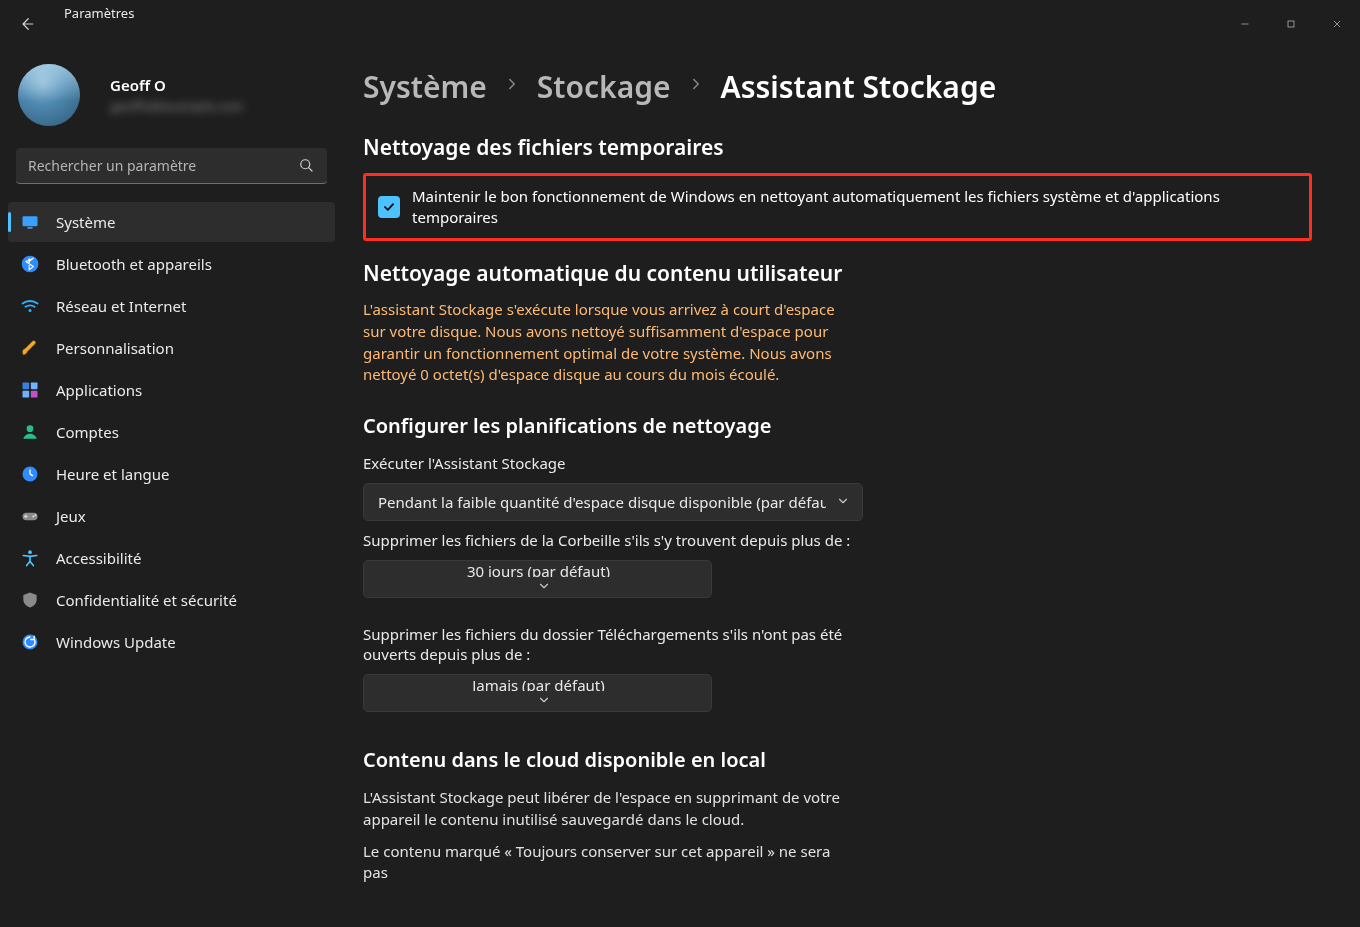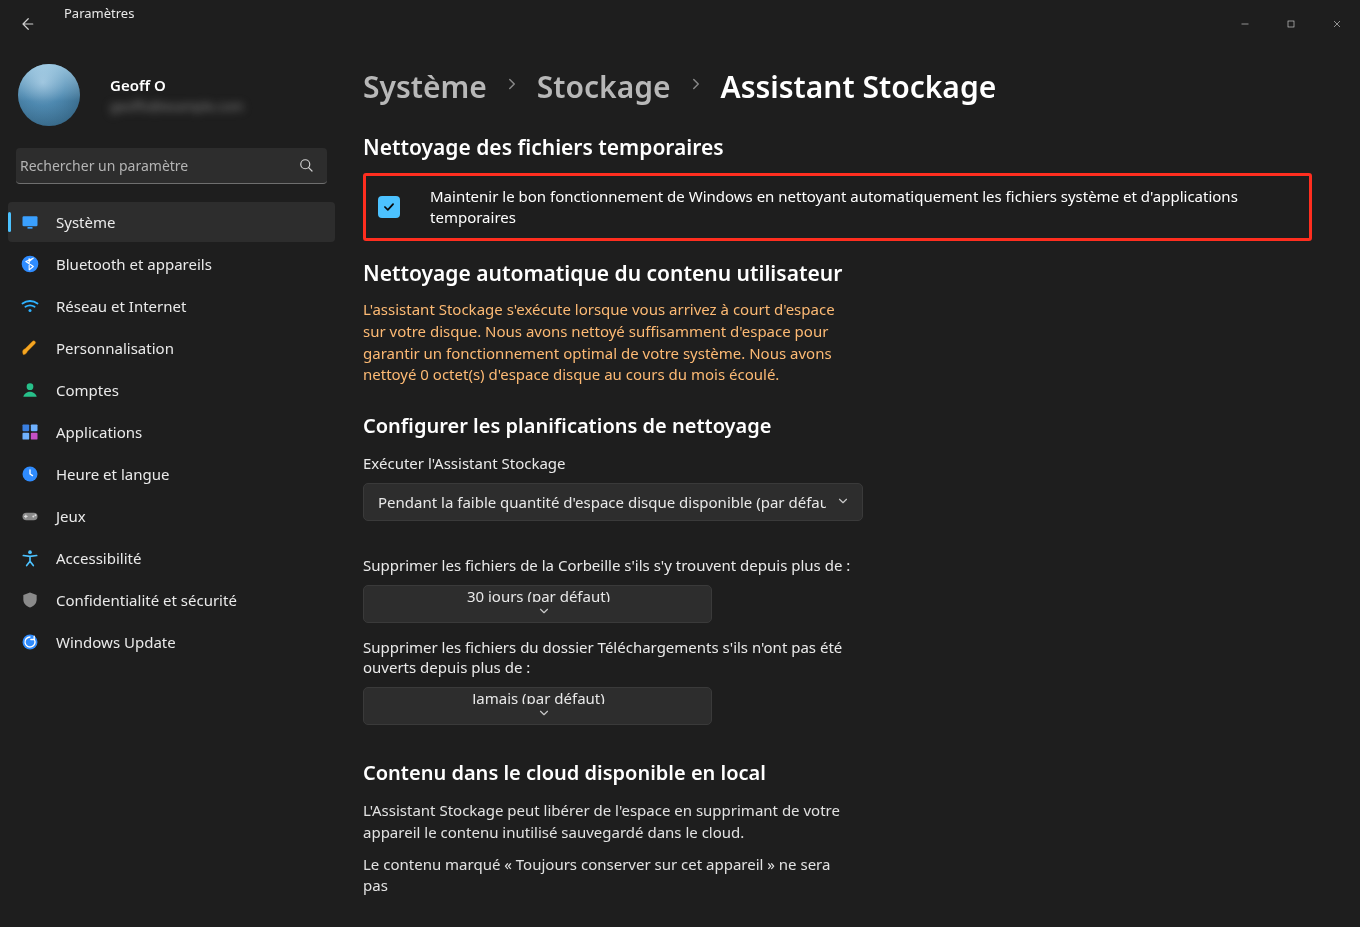--- a/index.html
+++ b/index.html
@@ -17,21 +17,21 @@
 
   
   .sidebar { width:345px; padding:12px 10px 12px 8px; display:flex; flex-direction:column; gap:4px; }
   .profile { display:flex; align-items:center; gap:30px; padding:4px 10px 14px 10px; }
   .avatar { width:62px; height:62px; border-radius:50%; background:radial-gradient(circle at 40% 30%, #9fc9e6 0%, #5694bd 40%, #2c5874 100%); overflow:hidden; position:relative; flex-shrink:0;}
   .avatar::after{content:"";position:absolute;inset:0;background:linear-gradient(180deg, rgba(200,230,245,.6) 0%, rgba(45,90,120,.2) 60%);}
   .profile-texts { display:flex; flex-direction:column; gap:2px;}
   .profile-name { font-size:15px; font-weight:600; color:#fff;}
   .profile-email { font-size:13px; color:#8a8a8a; filter:blur(4px); user-select:none;}
   .searchbox { position:relative; margin:4px 8px 14px 8px; }
-  .searchbox input { width:100%; height:36px; background:#2d2d2d; border:none; border-bottom:1px solid #6f6f6f; border-radius:4px; padding:0 40px 0 4px; color:#ccc; font-size:14px; }
+  .searchbox input { width:100%; height:36px; background:#2d2d2d; border:none; border-bottom:1px solid #6f6f6f; border-radius:4px; padding:0 40px 0 12px; color:#ccc; font-size:14px; }
   .searchbox input::placeholder{color:#b4b4b4;}
   .searchbox .sicon { position:absolute; right:12px; top:8px; color:#d0d0d0;}
   .nav { display:flex; flex-direction:column; gap:2px; }
   .nav-item { display:flex; align-items:center; gap:16px; height:40px; padding:0 10px 0 12px; border-radius:4px; cursor:pointer; font-size:15px; color:#eaeaea; position:relative; }
   .nav-item.selected { background:#2d2d2d; }
   .nav-item.selected::before { content:""; position:absolute; left:0; top:10px; bottom:10px; width:3px; background:#4cc2ff; border-radius:2px;}
   .nav-icon { width:20px; height:20px; display:flex; align-items:center; justify-content:center; flex-shrink:0; }
   .nav-icon svg{width:20px;height:20px;}
 
   
@@ -39,21 +39,21 @@
   .breadcrumb { display:flex; align-items:center; gap:16px; flex-wrap:wrap; margin-bottom:26px; }
   .crumb { font-size:30px; font-weight:600; color:#b8b8b8; cursor:pointer; }
   .crumb.current { color:#fff; cursor:default; }
   .chev { color:#888; }
   .chev svg{width:18px;height:18px;}
 
   .section-title { font-size:21px; font-weight:600; margin:18px 0 12px 0; color:#fff;}
   .section-title.first{}
 
   
-  .hl-row { border:3px solid #ff2e1f; border-radius:3px; padding:10px 12px; display:flex; align-items:center; gap:30px; margin-bottom:18px; }
+  .hl-row { border:3px solid #ff2e1f; border-radius:3px; padding:10px 12px; display:flex; align-items:center; gap:12px; margin-bottom:18px; }
   .checkbox { width:22px; height:22px; background:#4cc2ff; border-radius:4px; display:flex; align-items:center; justify-content:center; flex-shrink:0; cursor:pointer;}
   .checkbox svg{width:14px;height:14px;}
   .hl-label { font-size:15px; color:#fff; line-height:1.4; }
 
   
   .toggle-row { display:flex; align-items:center; gap:14px; margin:14px 0 10px 0;}
   .toggle { width:46px; height:22px; background:#4cc2ff; border-radius:11px; position:relative; cursor:pointer;}
   .toggle::after{content:"";position:absolute;right:3px;top:3px;width:16px;height:16px;border-radius:50%;background:#111;}
   .toggle-label{font-size:15px;}
 
@@ -227,32 +227,32 @@
         <span class="nav-icon">
             <svg>
               <use href="#i-brush"></use>
             </svg>
           </span>
         <span>Personnalisation</span>
       </div>
       <div class="nav-item">
         <span class="nav-icon">
             <svg>
+              <use href="#i-apps"></use>
+            </svg>
+          </span>
+        <span>Applications</span>
+      </div>
+      <div class="nav-item">
+        <span class="nav-icon">
+            <svg>
               <use href="#i-person"></use>
             </svg>
           </span>
         <span>Comptes</span>
-      </div>
-      <div class="nav-item">
-        <span class="nav-icon">
-            <svg>
-              <use href="#i-apps"></use>
-            </svg>
-          </span>
-        <span>Applications</span>
       </div>
       <div class="nav-item">
         <span class="nav-icon">
             <svg>
               <use href="#i-clock"></use>
             </svg>
           </span>
         <span>Heure et langue</span>
       </div>
       <div class="nav-item">
@@ -320,29 +320,29 @@
     <div class="subhead">Configurer les planifications de nettoyage</div>
 
     <div class="field-label">Exécuter l'Assistant Stockage</div>
     <div class="select">
       <span class="seltext">Pendant la faible quantité d'espace disque disponible (par défaut)</span>
       <span class="selchev"><svg>
             <use href="#i-chev-down"></use>
           </svg></span>
     </div>
 
-    <div class="field-label" style="margin-top:34px">Supprimer les fichiers de la Corbeille s'ils s'y trouvent depuis plus de :</div>
+    <div class="field-label" style="margin-top:9px">Supprimer les fichiers de la Corbeille s'ils s'y trouvent depuis plus de :</div>
     <div class="select sm">
       <span class="seltext">30 jours (par défaut)</span>
       <span class="selchev"><svg>
             <use href="#i-chev-down"></use>
           </svg></span>
     </div>
 
-    <div class="field-label" style="margin-top:14px">Supprimer les fichiers du dossier Téléchargements s'ils n'ont pas été ouverts depuis plus de :</div>
+    <div class="field-label" style="margin-top:26px">Supprimer les fichiers du dossier Téléchargements s'ils n'ont pas été ouverts depuis plus de :</div>
     <div class="select sm">
       <span class="seltext">Jamais (par défaut)</span>
       <span class="selchev"><svg>
             <use href="#i-chev-down"></use>
           </svg></span>
     </div>
 
     <div class="subhead" style="margin-top:34px">Contenu dans le cloud disponible en local</div>
     <div class="desc muted">L'Assistant Stockage peut libérer de l'espace en supprimant de votre appareil le contenu inutilisé sauvegardé dans le cloud.</div>
     <div class="desc muted" style="margin-top:6px">Le contenu marqué « Toujours conserver sur cet appareil » ne sera pas</div>

